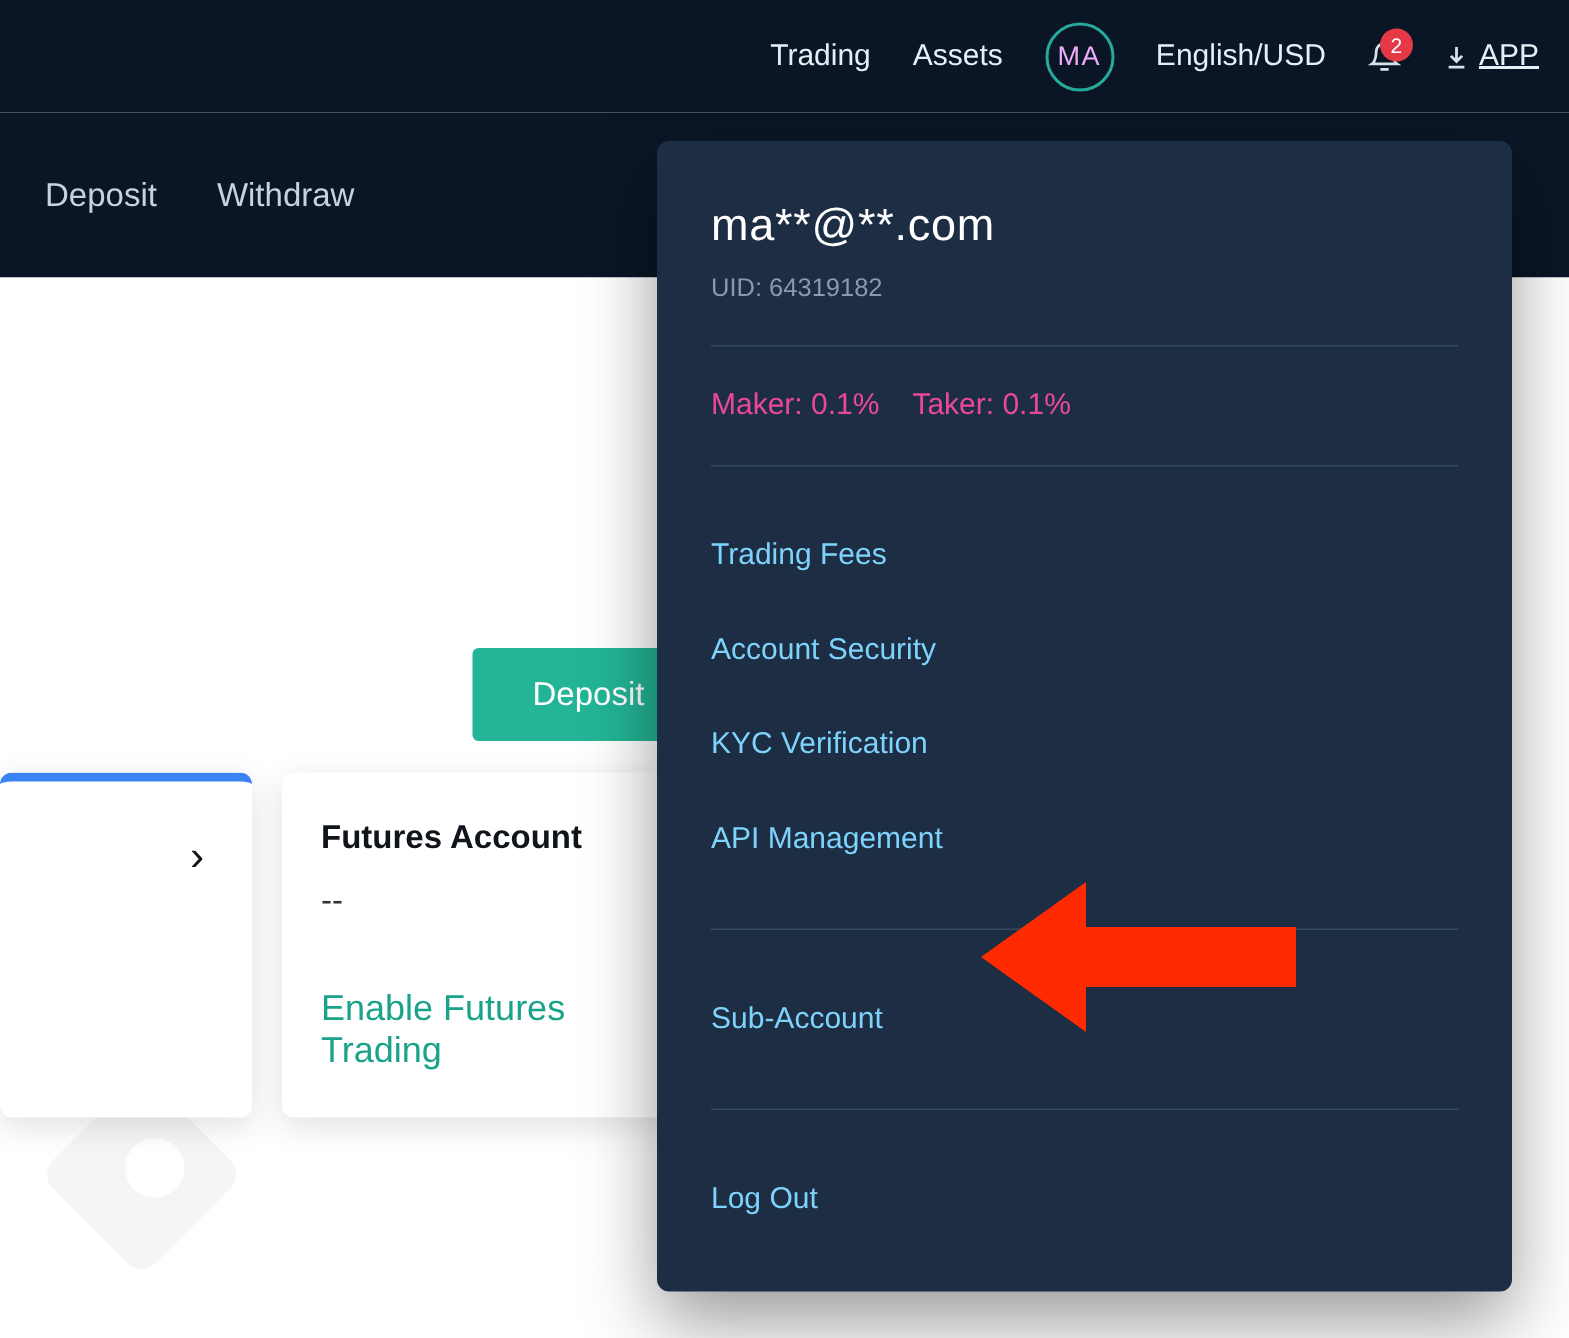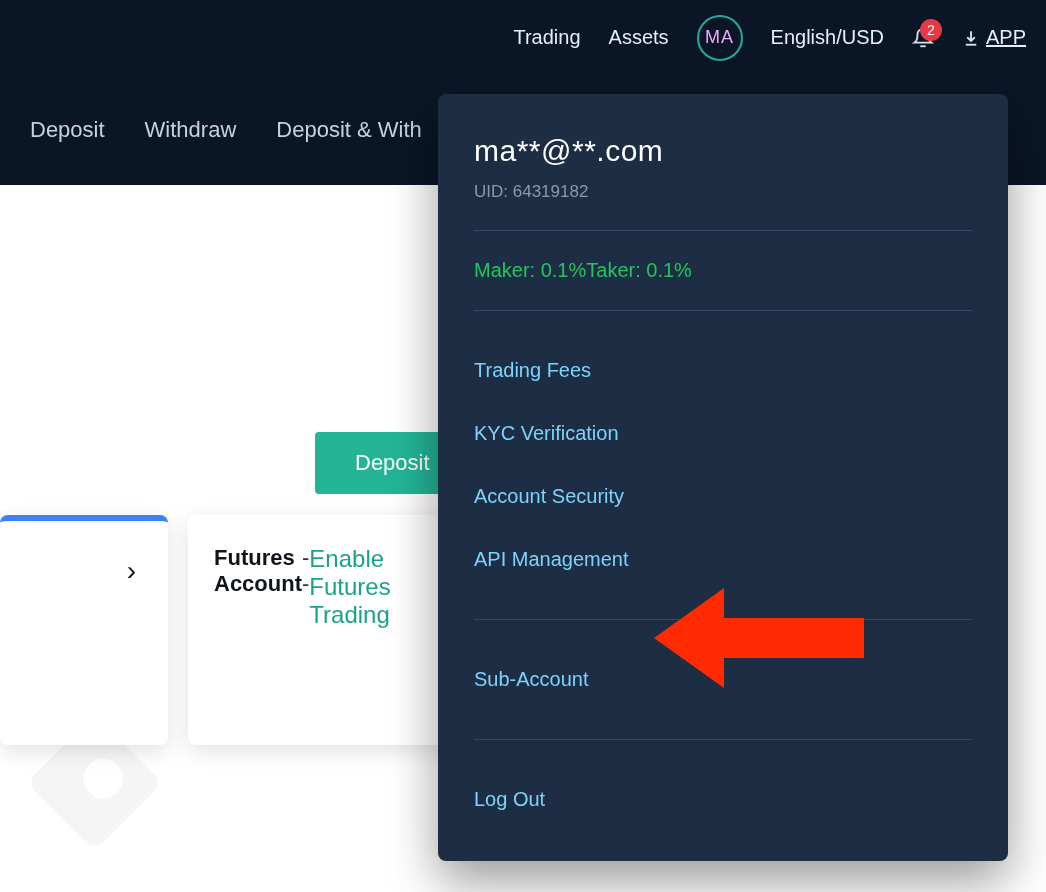--- a/index.html
+++ b/index.html
@@ -20,35 +20,35 @@
 
     
     .main { position:relative; height:calc(100% - 185px); background:#fff; padding:40px 30px; }
 
     .deposit-btn { position:absolute; left:315px; top:247px; background:#23b596; color:#fff; font-size:22px; padding:18px 40px; border:none; border-radius:4px; cursor:pointer; }
 
     
     .cards-row { position:absolute; left:0; top:330px; display:flex; gap:20px; }
     .card-partial { width:168px; height:230px; background:#fff; border-radius:8px; box-shadow:0 6px 22px rgba(0,0,0,0.12); border-top:6px solid #3b82f6; position:relative; display:flex; align-items:flex-start; justify-content:flex-end; padding:34px 32px 0 0; }
     .chevron { font-size:28px; color:#111; }
-    .card-full { width:260px; height:230px; background:#fff; border-radius:8px; box-shadow:0 6px 22px rgba(0,0,0,0.12); padding:30px 26px; display:flex; flex-direction:row; }
+    .card-full { width:260px; height:230px; background:#fff; border-radius:8px; box-shadow:0 6px 22px rgba(0,0,0,0.12); padding:30px 26px; display:flex; flex-direction:column; }
     .card-title { font-size:22px; font-weight:600; color:#10151c; margin-bottom:16px; }
     .card-value { font-size:22px; color:#333; margin-bottom:auto; }
     .card-action { font-size:24px; color:#1aa38a; cursor:pointer; }
 
     
     .watermark { position:absolute; left:-20px; top:510px; width:220px; height:220px; opacity:0.08; }
     .watermark svg { width:100%; height:100%; }
 
     
     .dropdown { position:absolute; left:438px; top:94px; width:570px; background:#1d2d44; border-radius:8px; padding:40px 36px 30px 36px; color:#e7edf3; box-shadow:0 20px 50px rgba(0,0,0,0.4); }
     .dd-email { font-size:30px; color:#fff; font-weight:400; letter-spacing:0.5px; }
     .dd-uid { font-size:17px; color:#8a99ad; margin-top:14px; }
     .dd-div { border:none; border-top:1px solid #384a63; margin:28px 0; }
-    .dd-fees { font-size:20px; color:#22c55e; display:flex; }
+    .dd-fees { font-size:20px; color:#ec4899; display:flex; gap:22px; }
     .dd-item { font-size:20px; color:#7dd3fc; padding:20px 0; cursor:pointer; }
     .dd-section .dd-item:not(:last-child) { }
 
     
     .arrow-anno { position:absolute; left:654px; top:578px; width:220px; height:120px; pointer-events:none; }
     .arrow-anno svg { width:100%; height:100%; }
   </style>
 </head>
 <body>
 
@@ -72,21 +72,20 @@
         <path d="M7 11l5 5 5-5"></path>
         <path d="M5 21h14"></path>
     </svg>
     <span>APP</span>
   </div>
 </div>
 
 <div class="subnav">
   <span class="tab">Deposit</span>
   <span class="tab">Withdraw</span>
-  <span class="tab">Deposit &amp; With</span>
 </div>
 
 <div class="main">
 
   <div class="watermark">
     <svg viewBox="0 0 100 100">
       <rect x="30" y="18" width="44" height="44" rx="6" transform="rotate(45 52 40)" fill="#000" opacity="0.5"></rect>
       <circle cx="56" cy="38" r="9" fill="#fff"></circle>
     </svg>
   </div>
@@ -109,22 +108,22 @@
   <div class="dd-email">ma**@**.com</div>
   <div class="dd-uid">UID: 64319182</div>
   <hr class="dd-div">
   <div class="dd-fees">
     <span>Maker: 0.1%</span>
     <span>Taker: 0.1%</span>
   </div>
   <hr class="dd-div">
   <div class="dd-section">
     <div class="dd-item">Trading Fees</div>
+    <div class="dd-item">Account Security</div>
     <div class="dd-item">KYC Verification</div>
-    <div class="dd-item">Account Security</div>
     <div class="dd-item">API Management</div>
   </div>
   <hr class="dd-div">
   <div class="dd-item">Sub-Account</div>
   <hr class="dd-div">
   <div class="dd-item">Log Out</div>
 </div>
 
 <div class="arrow-anno">
   <svg viewBox="0 0 220 120">

